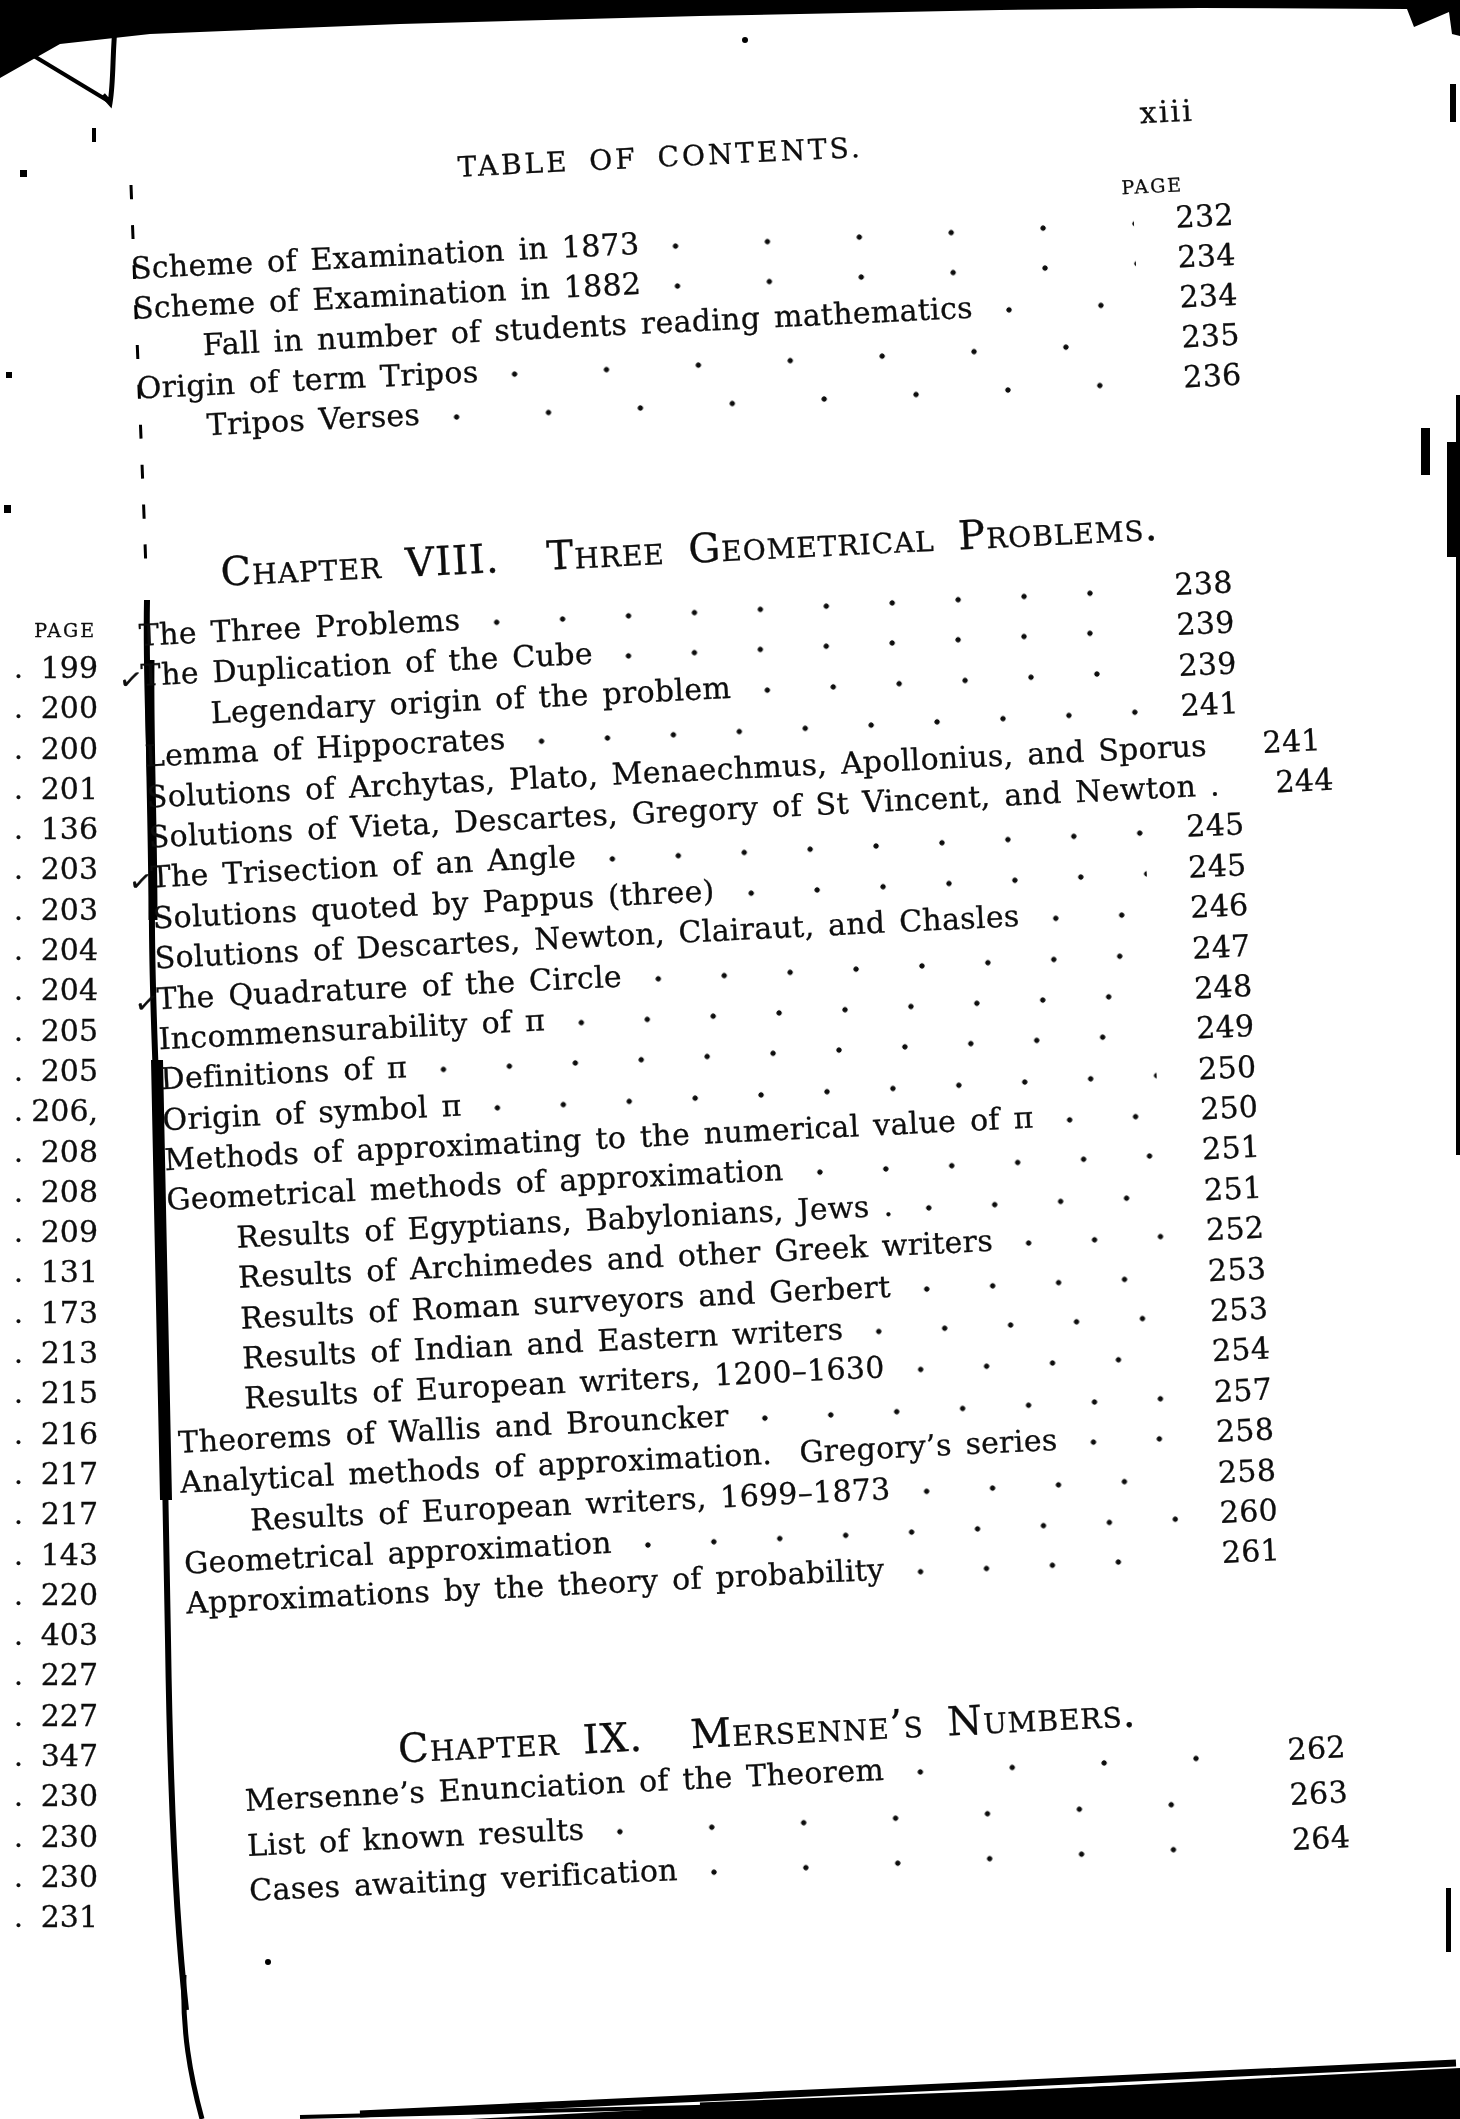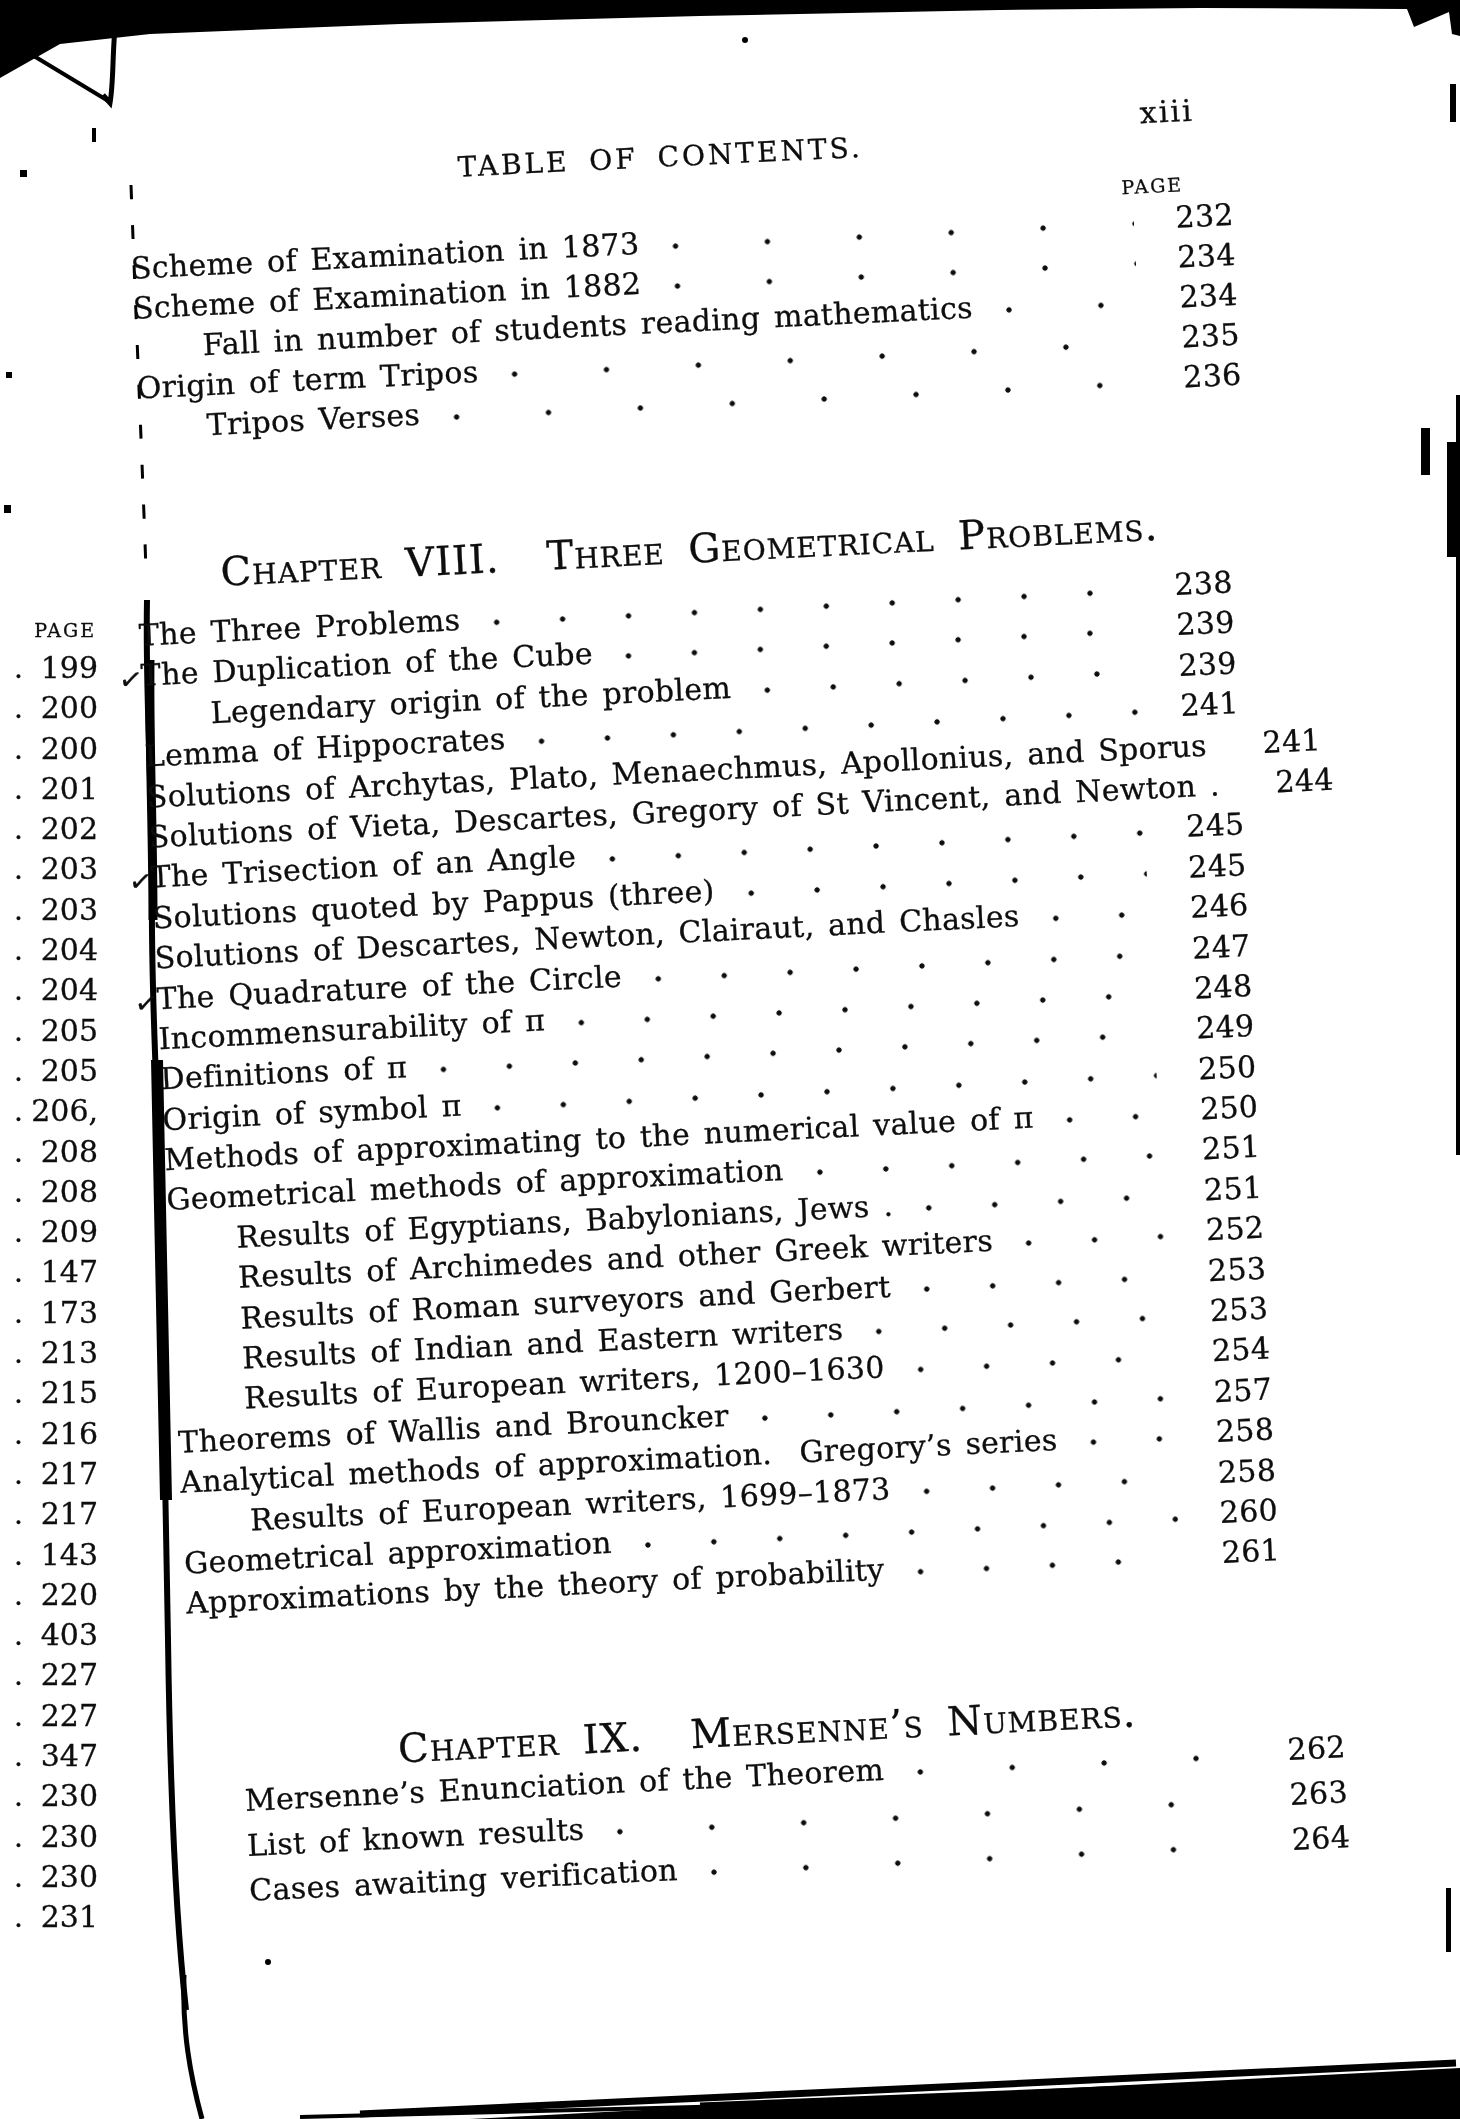--- a/index.html
+++ b/index.html
@@ -89,21 +89,21 @@
         <span class="lnum">200</span>
       </div>
 
       <div class="lrow">
         <span class="ldot">.</span>
         <span class="lnum">201</span>
       </div>
 
       <div class="lrow">
         <span class="ldot">.</span>
-        <span class="lnum">202</span>
+        <span class="lnum">136</span>
       </div>
 
       <div class="lrow">
         <span class="ldot">.</span>
         <span class="lnum">203</span>
       </div>
 
       <div class="lrow">
         <span class="ldot">.</span>
         <span class="lnum">203</span>
@@ -144,21 +144,21 @@
         <span class="lnum">208</span>
       </div>
 
       <div class="lrow">
         <span class="ldot">.</span>
         <span class="lnum">209</span>
       </div>
 
       <div class="lrow">
         <span class="ldot">.</span>
-        <span class="lnum">147</span>
+        <span class="lnum">131</span>
       </div>
 
       <div class="lrow">
         <span class="ldot">.</span>
         <span class="lnum">173</span>
       </div>
 
       <div class="lrow">
         <span class="ldot">.</span>
         <span class="lnum">213</span>

